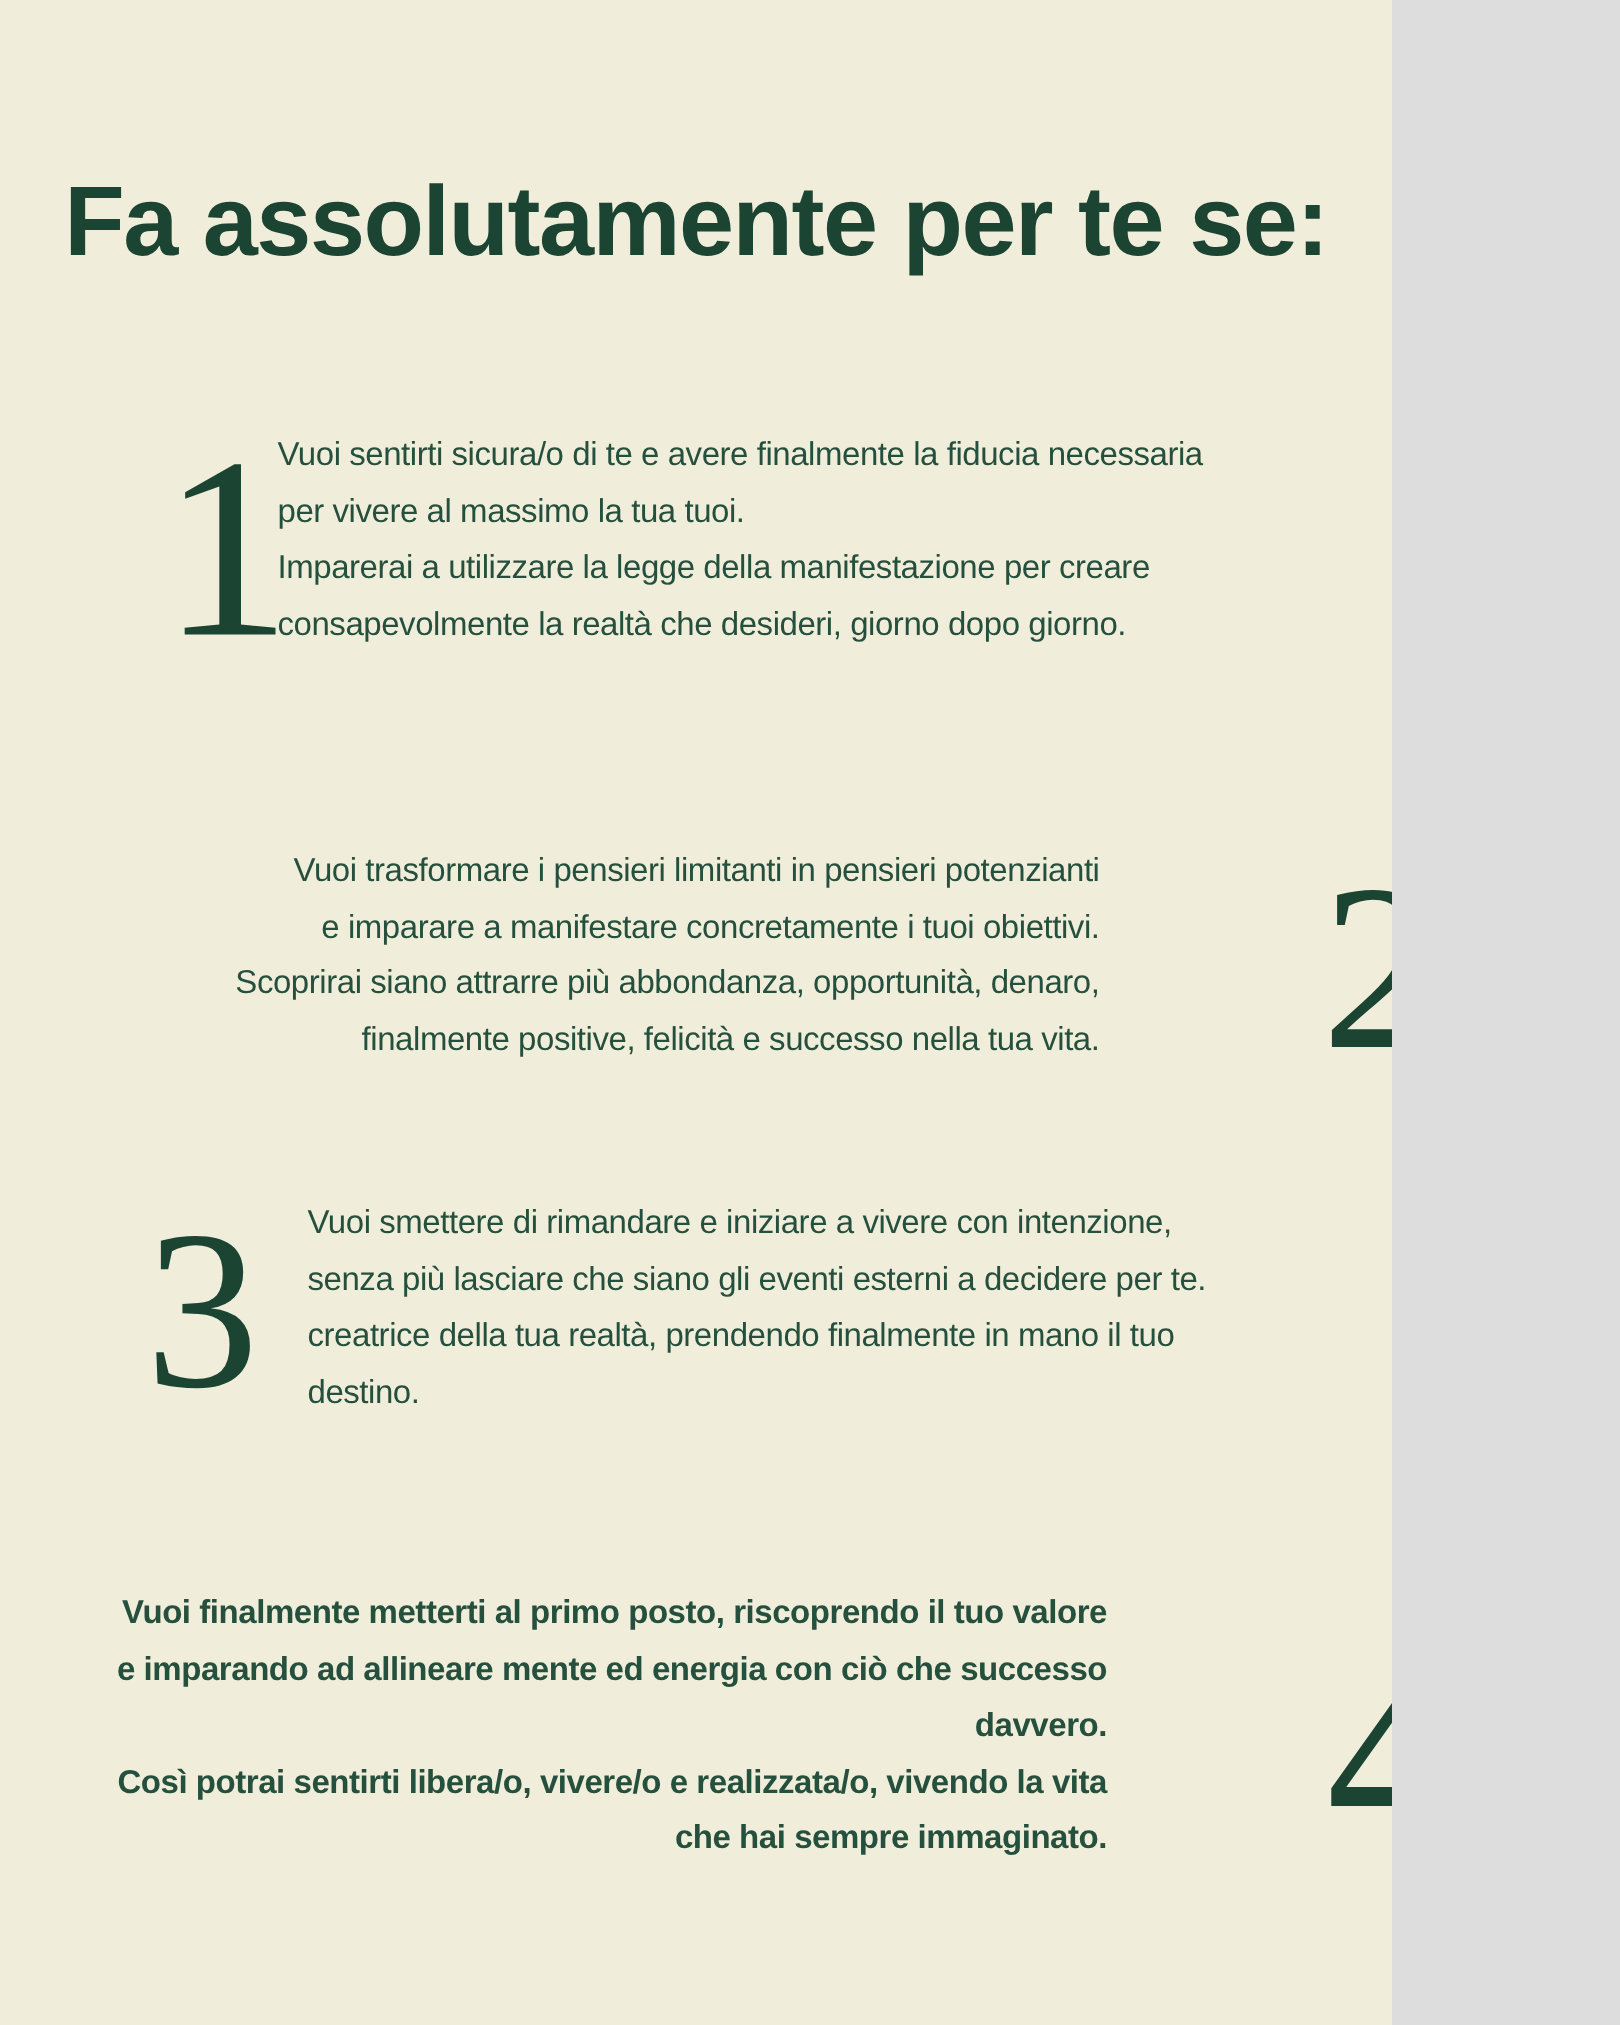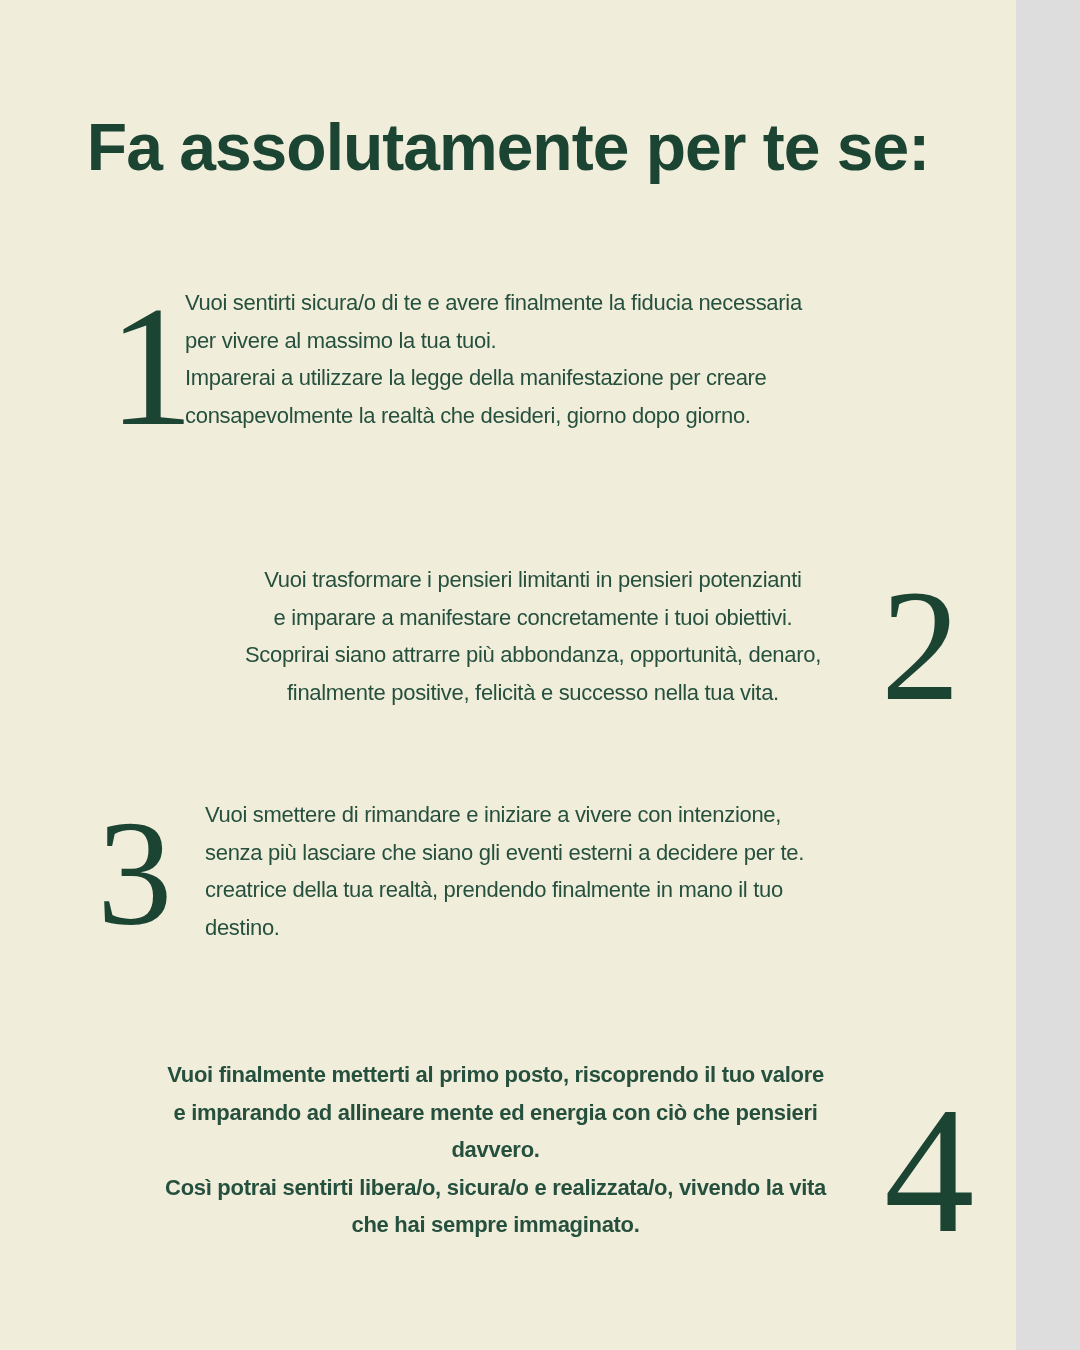--- a/index.html
+++ b/index.html
@@ -9,21 +9,21 @@
     --body_ink: #26503e;
   }
   * { box-sizing: border-box; }
   html, body { margin: 0; padding: 0; }
   body {
     background: #ddd;
     font-family: "Liberation Sans", sans-serif;
   }
   .canvas {
     position: relative;
-    width: 1016px;
+    width: 928px;
     height: 1350px;
     background: var(--background);
     overflow: hidden;
   }
   .heading {
     position: absolute;
     top: 114px;
     left: 0;
     width: 100%;
     margin: 0;
@@ -49,21 +49,21 @@
   .textblock {
     position: absolute;
     font-size: 22px;
     line-height: 37.5px;
     letter-spacing: -0.3px;
     color: var(--body_ink);
     font-weight: 400;
   }
   .textblock .line { white-space: nowrap; }
   .align-left  { text-align: left; }
-  .align-right { text-align: center; }
+  .align-right { text-align: right; }
   .text-1 { left: 185px;  top: 284px; }
   .text-2 { right: 195px; top: 561px; }
   .text-3 { left: 205px;  top: 796px; }
   .text-4 { right: 190px; top: 1056px; font-weight: bold; }
   .item-group { display: contents; }
 </style>
 </head>
 <body>
 
 <div class="canvas">
@@ -96,21 +96,21 @@
         <div class="line">Vuoi smettere di rimandare e iniziare a vivere con intenzione,</div>
         <div class="line">senza più lasciare che siano gli eventi esterni a decidere per te.</div>
         <div class="line">creatrice della tua realtà, prendendo finalmente in mano il tuo</div>
         <div class="line">destino.</div>
       </div>
   </div>
 
   <div class="item-group">
     <div class="textblock text-4 align-right">
         <div class="line">Vuoi finalmente metterti al primo posto, riscoprendo il tuo valore</div>
-        <div class="line">e imparando ad allineare mente ed energia con ciò che pensieri</div>
+        <div class="line">e imparando ad allineare mente ed energia con ciò che successo</div>
         <div class="line">davvero.</div>
-        <div class="line">Così potrai sentirti libera/o, sicura/o e realizzata/o, vivendo la vita</div>
+        <div class="line">Così potrai sentirti libera/o, vivere/o e realizzata/o, vivendo la vita</div>
         <div class="line">che hai sempre immaginato.</div>
       </div>
     <div class="num num-4">4</div>
   </div>
 
 </div>
 
 </body></html>

